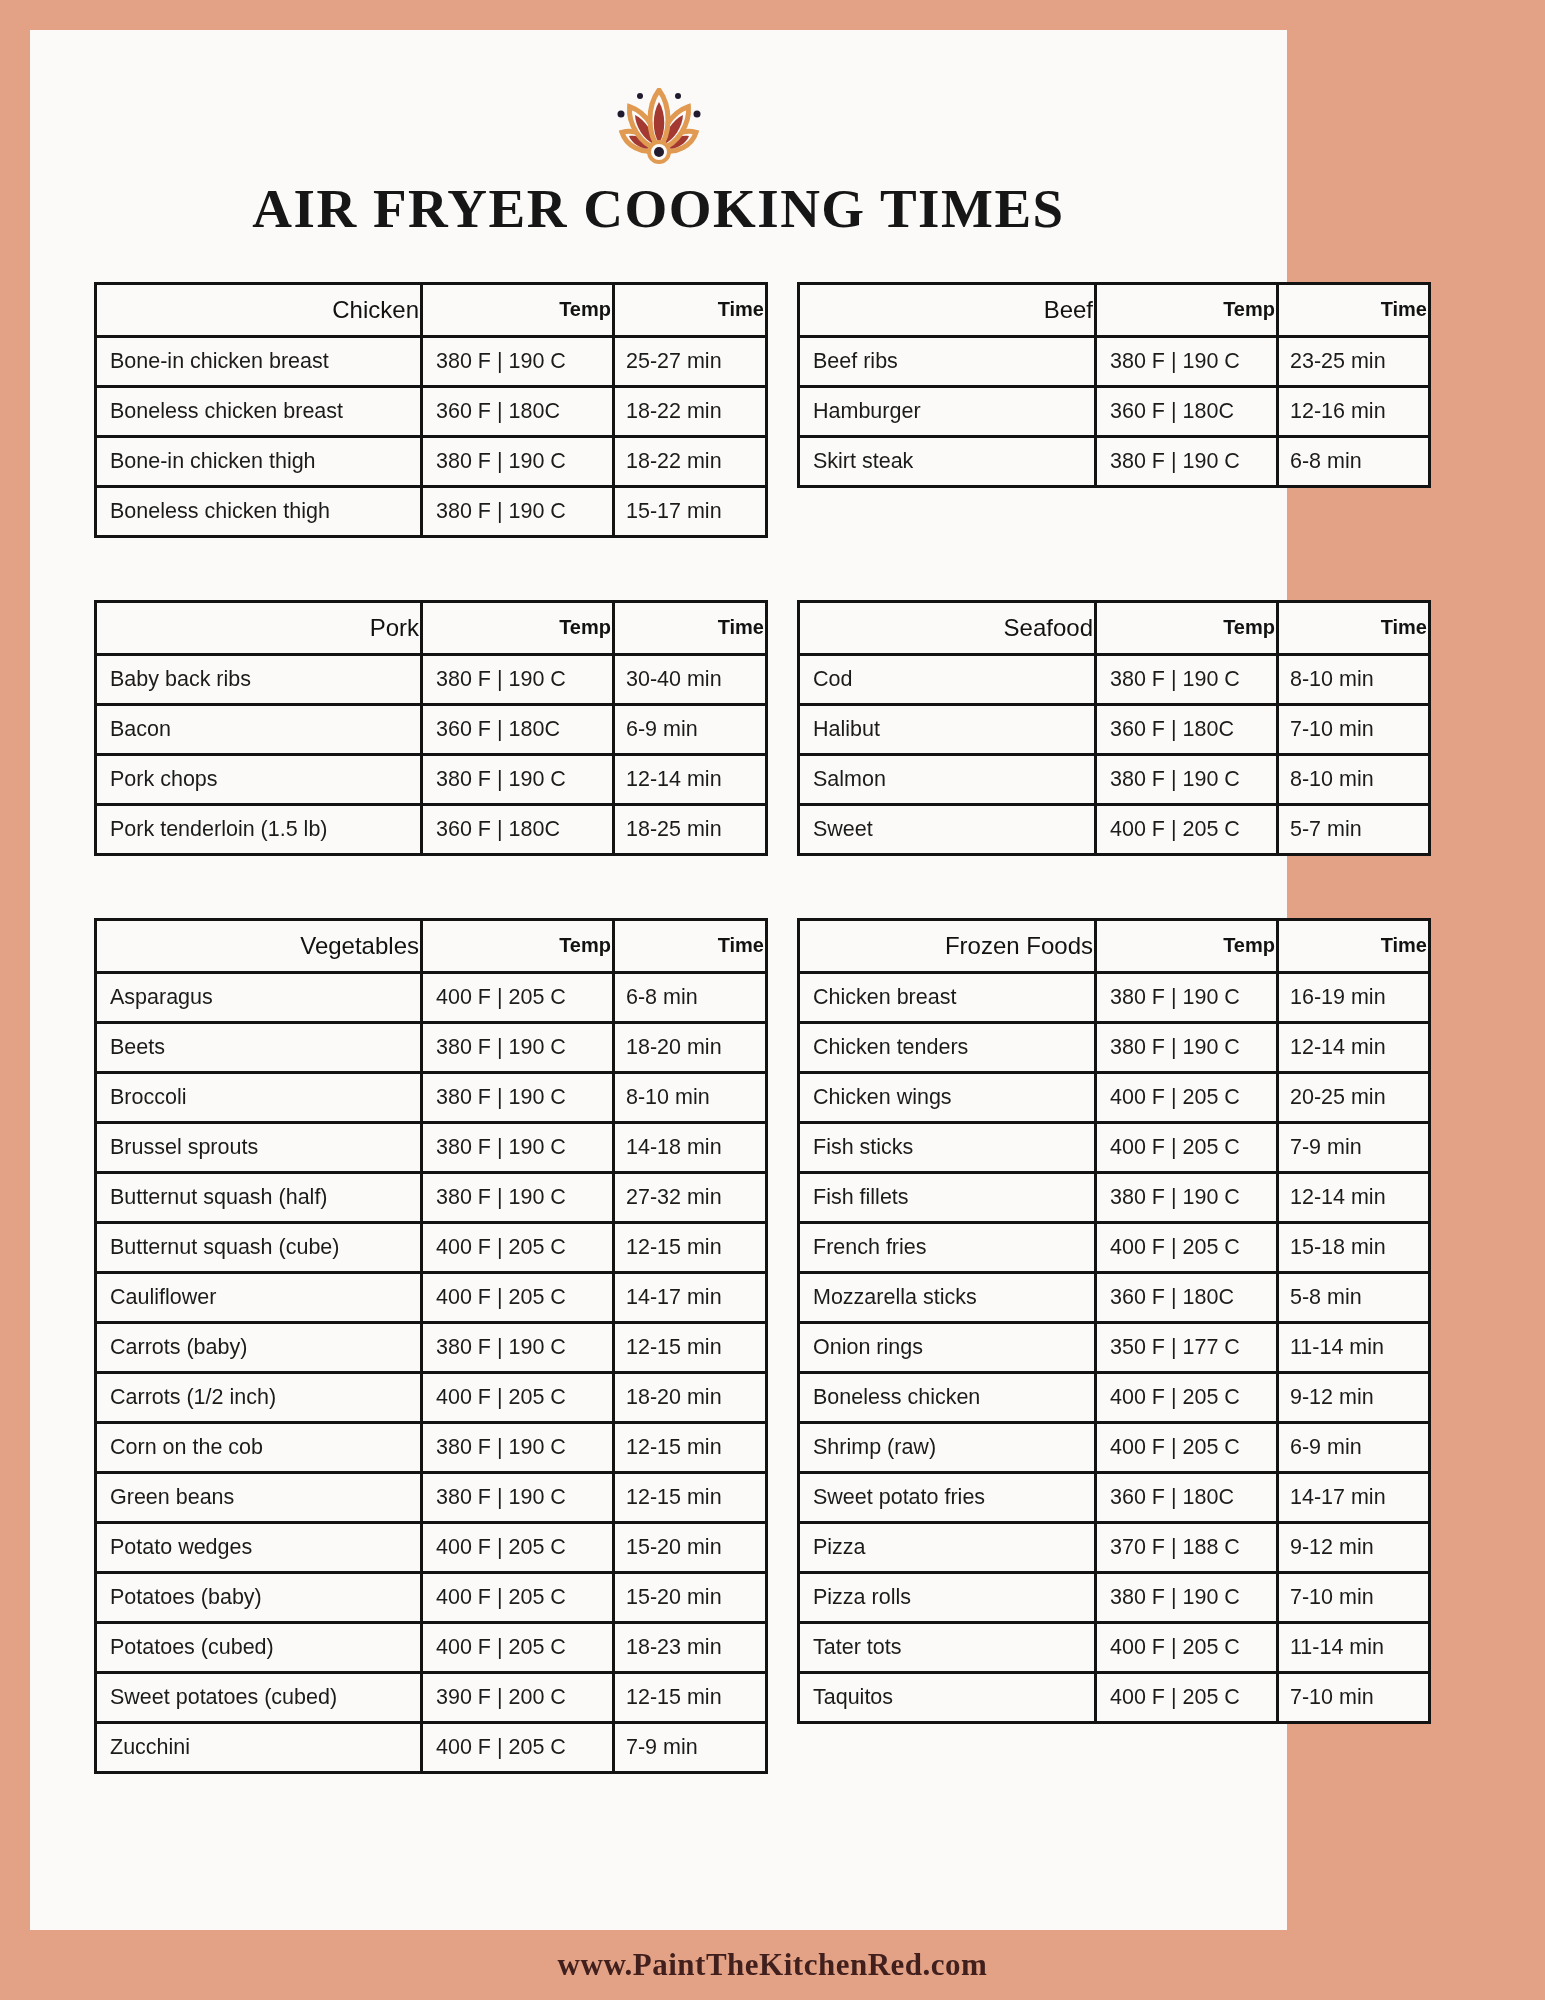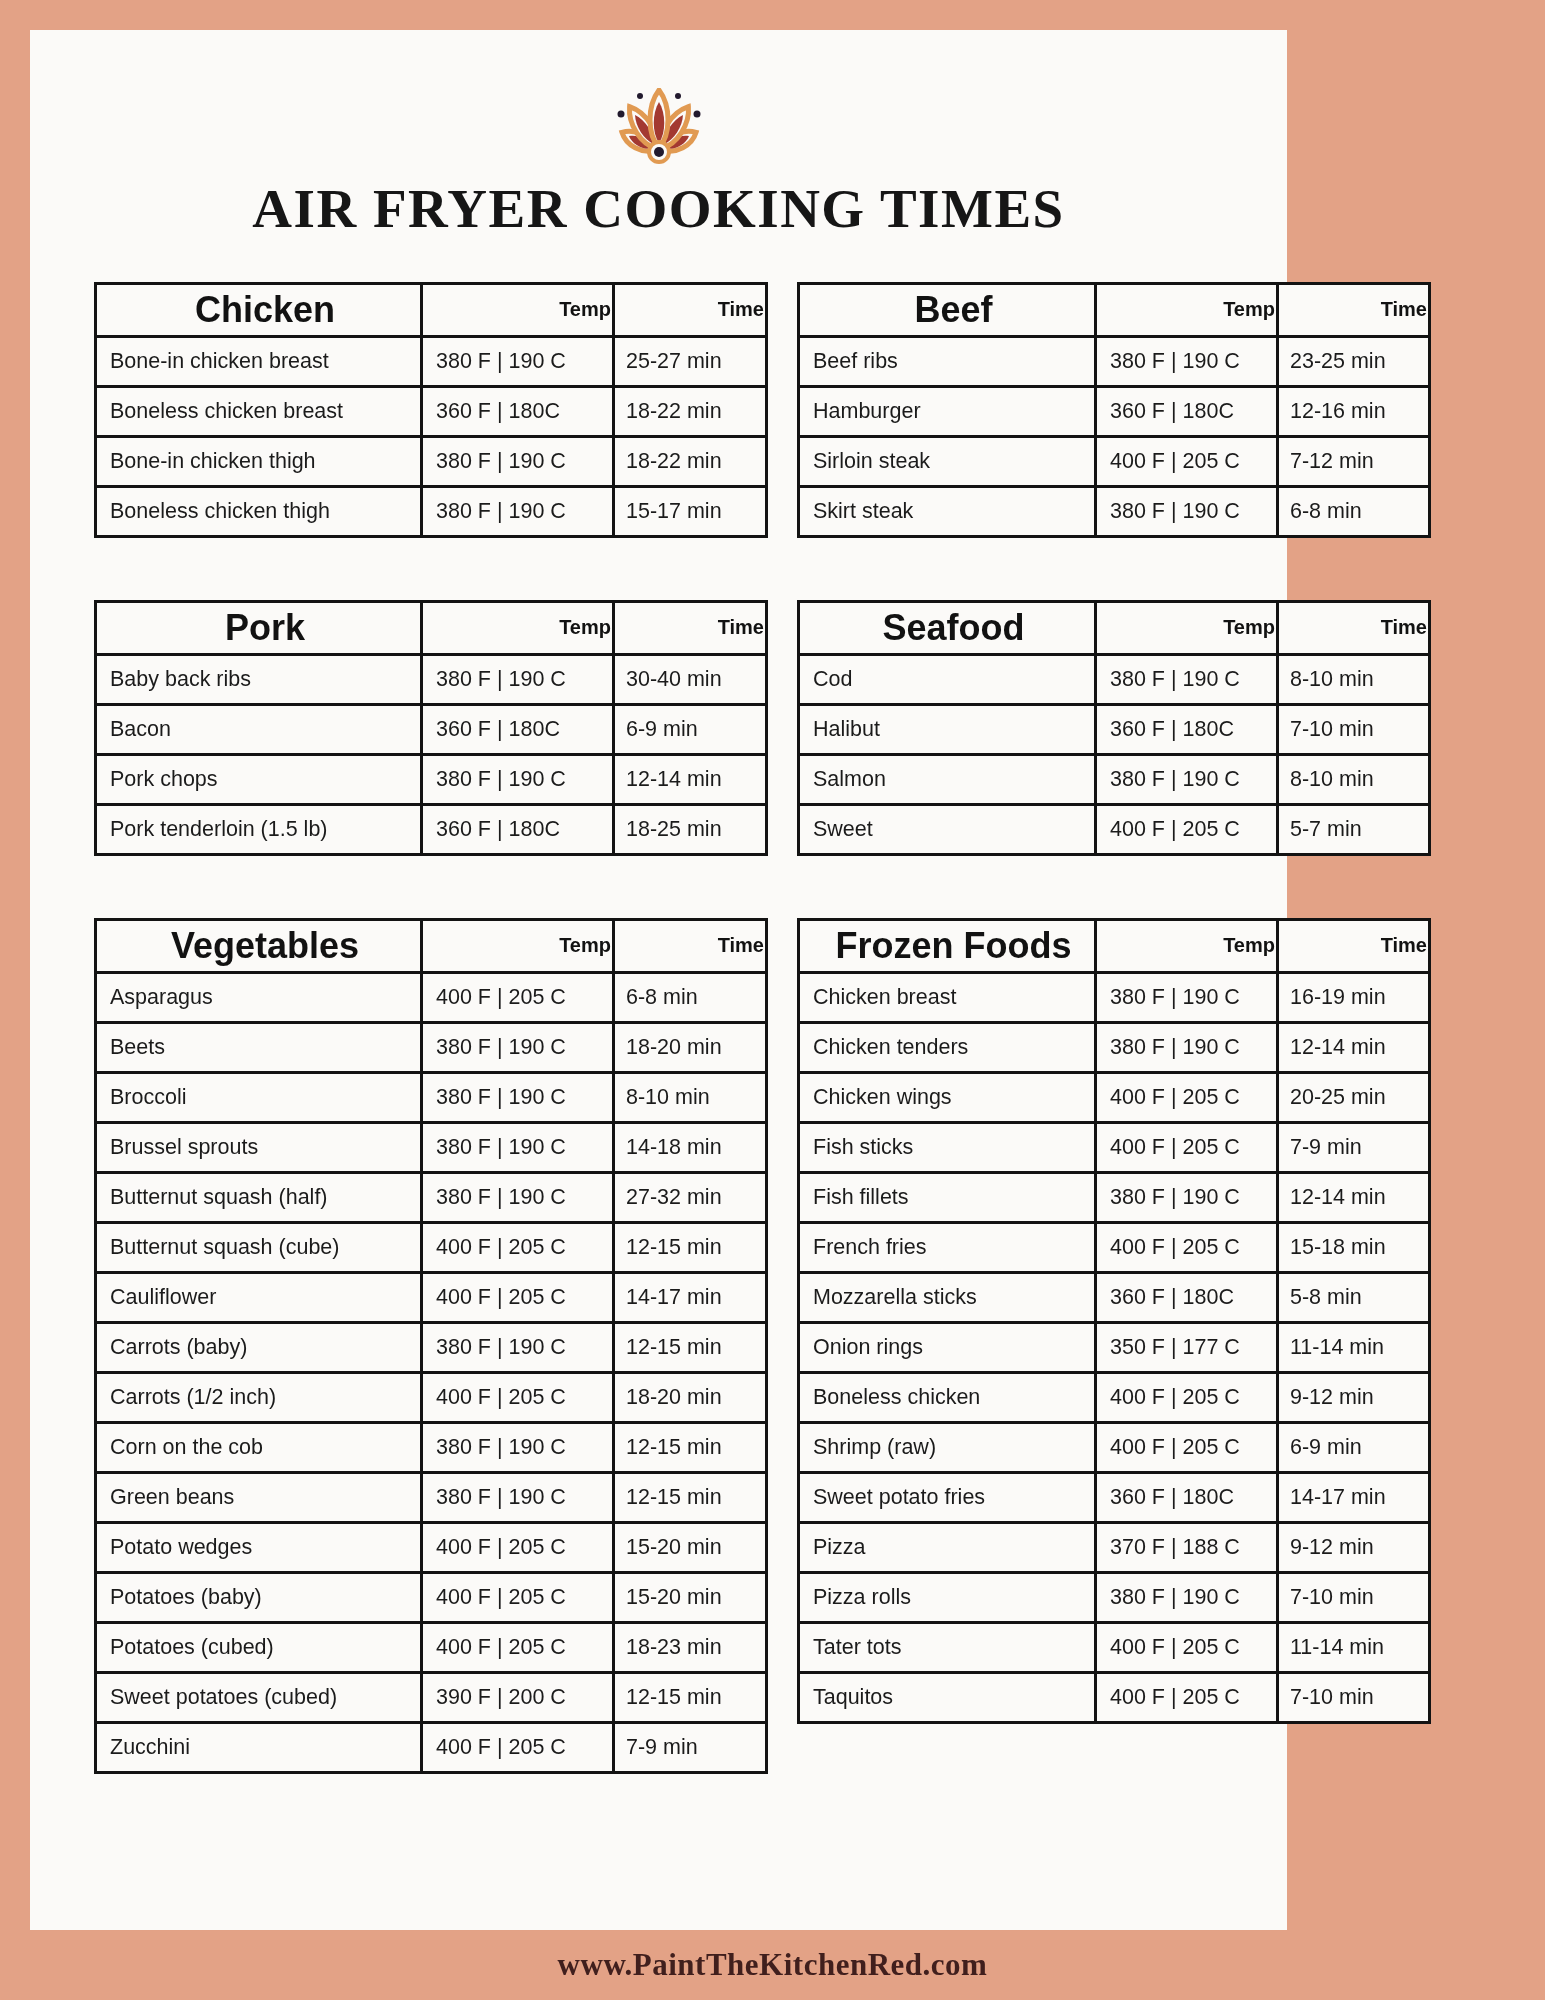--- a/index.html
+++ b/index.html
@@ -24,21 +24,21 @@
   table.cook-table.left{width:671px;}
   table.cook-table.right{width:631px;}
   table.cook-table.left col.c-item{width:326px;}
   table.cook-table.left col.c-temp{width:192px;}
   table.cook-table.left col.c-time{width:153px;}
   table.cook-table.right col.c-item{width:297px;}
   table.cook-table.right col.c-temp{width:182px;}
   table.cook-table.right col.c-time{width:152px;}
   .cook-table th,.cook-table td{border:3px solid var(--table-border);box-sizing:border-box;overflow:hidden;white-space:nowrap;}
   .cook-table thead th{height:53px;}
-  th.cat{font-size:36px;font-weight:700;text-align:center;padding-left:14px;color:#121212;}
+  th.cat{font-size:24px;font-weight:400;text-align:right;padding-left:14px;color:#121212;}
   th.temp,th.time{font-size:20px;font-weight:700;text-align:right;color:#121212;margin-top:46px;}
   .cook-table td{height:50px;font-size:21.5px;font-weight:400;color:var(--text);}
   td.item{padding-left:13px;}
   td.tempv{padding-left:13px;}
   td.timev{padding-left:11px;}
   .footer{position:absolute;left:30px;bottom:0;width:1485px;height:70px;display:flex;align-items:center;justify-content:center;text-align:right;}
   .footer span{font-family:"Liberation Serif","DejaVu Serif",serif;font-weight:700;font-size:31px;
                letter-spacing:0.5px;color:var(--footer-text);}
   .petal-outer{fill:var(--page-bg);stroke:var(--logo-orange);stroke-width:5;}
   .petal-inner{fill:var(--logo-red);}
@@ -141,25 +141,20 @@
     <td class="tempv">380 F | 190 C</td>
     <td class="timev">23-25 min</td>
   </tr>
 
   <tr>
     <td class="item">Hamburger</td>
     <td class="tempv">360 F | 180C</td>
     <td class="timev">12-16 min</td>
   </tr>
 
-  <tr>
-    <td class="item">Sirloin steak</td>
-    <td class="tempv">400 F | 205 C</td>
-    <td class="timev">7-12 min</td>
-  </tr>
 
   <tr>
     <td class="item">Skirt steak</td>
     <td class="tempv">380 F | 190 C</td>
     <td class="timev">6-8 min</td>
   </tr>
 </tbody>
   </table>
 
   <table class="cook-table left">

